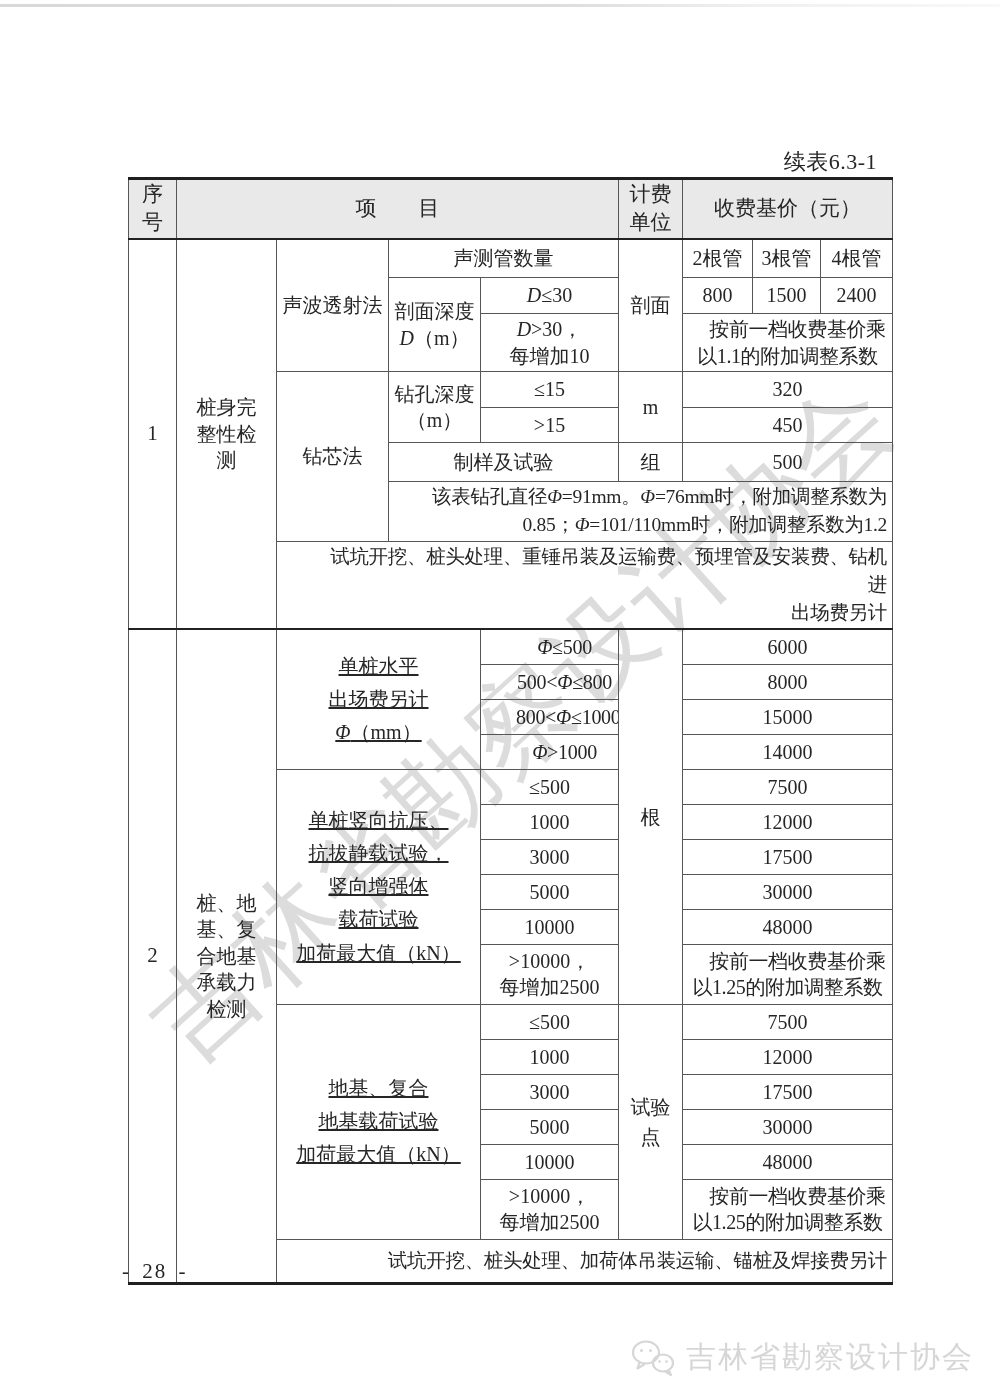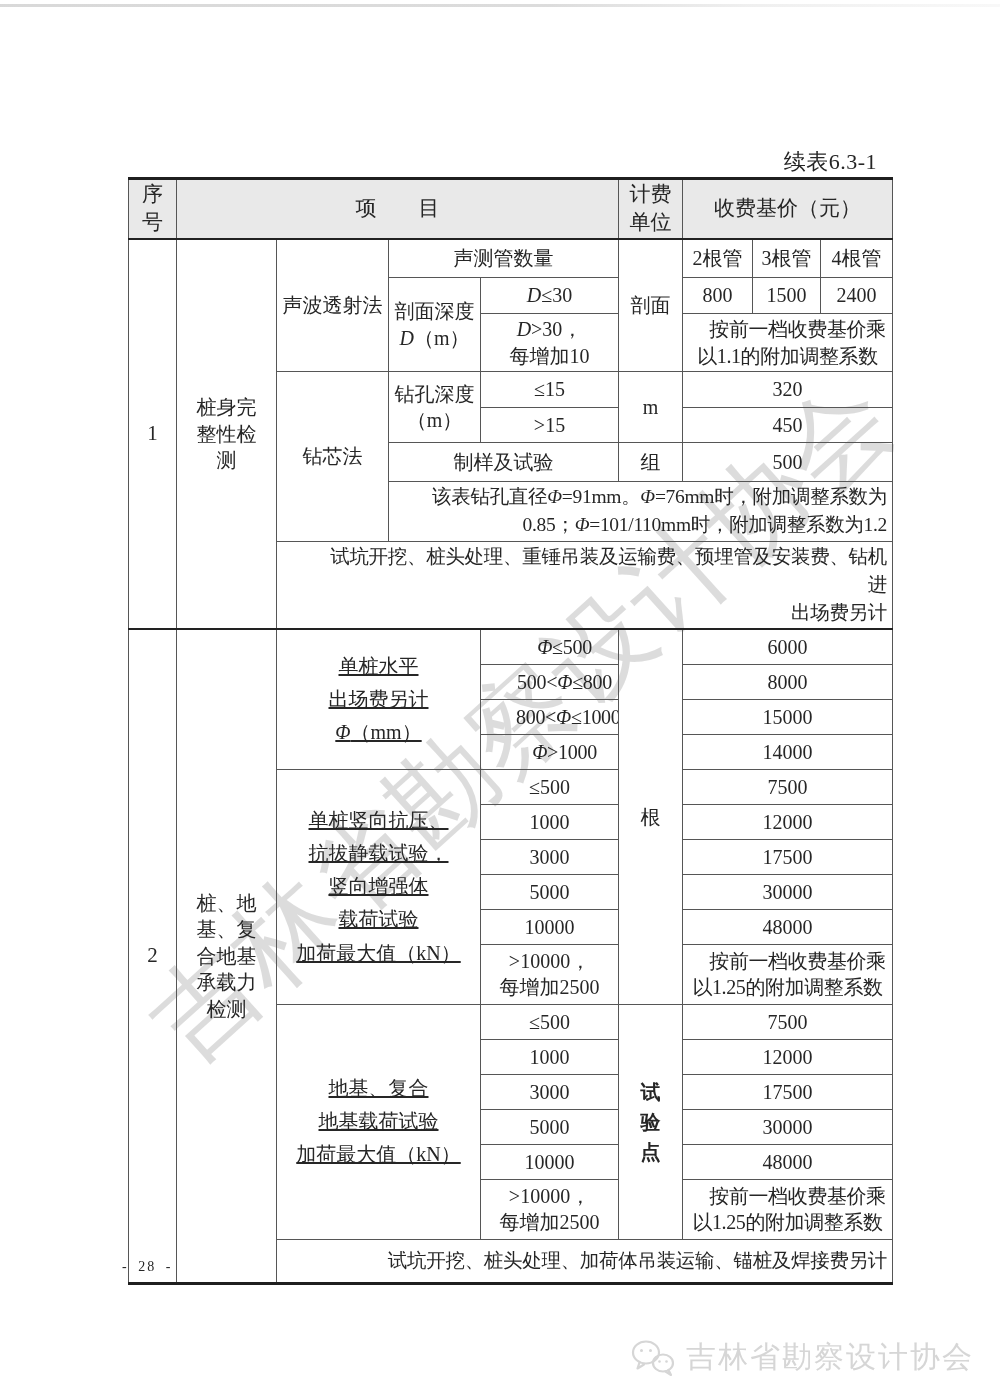--- a/index.html
+++ b/index.html
@@ -44,23 +44,23 @@
   .h60{height:60px}.h58{height:58px}.h57{height:57px}.h62{height:62px}
   .h44{height:44px}.h39{height:39px}.h36{height:36px}.h35{height:35px}
   .serial{font-size:21px;}
   .pre{white-space:pre-line;}
   .adj{text-align:center;text-indent:1em;padding:1px 4px;letter-spacing:-0.4px;white-space:pre-line;}
   .note{text-align:right;font-size:19.5px;padding:1px 5px;letter-spacing:-0.3px;line-height:1.45;}
   .ind1{text-indent:1em;}
   .ind2{text-indent:2em;}
   .wrapany{line-break:anywhere;word-break:break-all;padding:1px 14px;}
   .tl div{line-height:1.66;text-decoration:underline;}
-  .vunit{padding:1px 16px;line-height:1.5;font-weight:bold;}
+  .vunit{padding:1px 6px;line-height:1.5;}
   .vcell{letter-spacing:-0.3px;padding-left:35px;}
-  .pageno{position:absolute;left:122px;top:1259px;font-size:14px;letter-spacing:2px;word-spacing:4px;z-index:2;}
+  .pageno{position:absolute;left:122px;top:1259px;font-size:21px;letter-spacing:2px;word-spacing:4px;z-index:2;}
   .brand{
     position:absolute;top:1337px;right:26px;z-index:2;
     display:flex;align-items:center;gap:10px;
     font-family:"Liberation Sans","DejaVu Sans",sans-serif;
     font-size:30px;letter-spacing:2px;color:#d6d6d6;font-weight:500;
   }
 </style>
 </head>
 <body>
 

